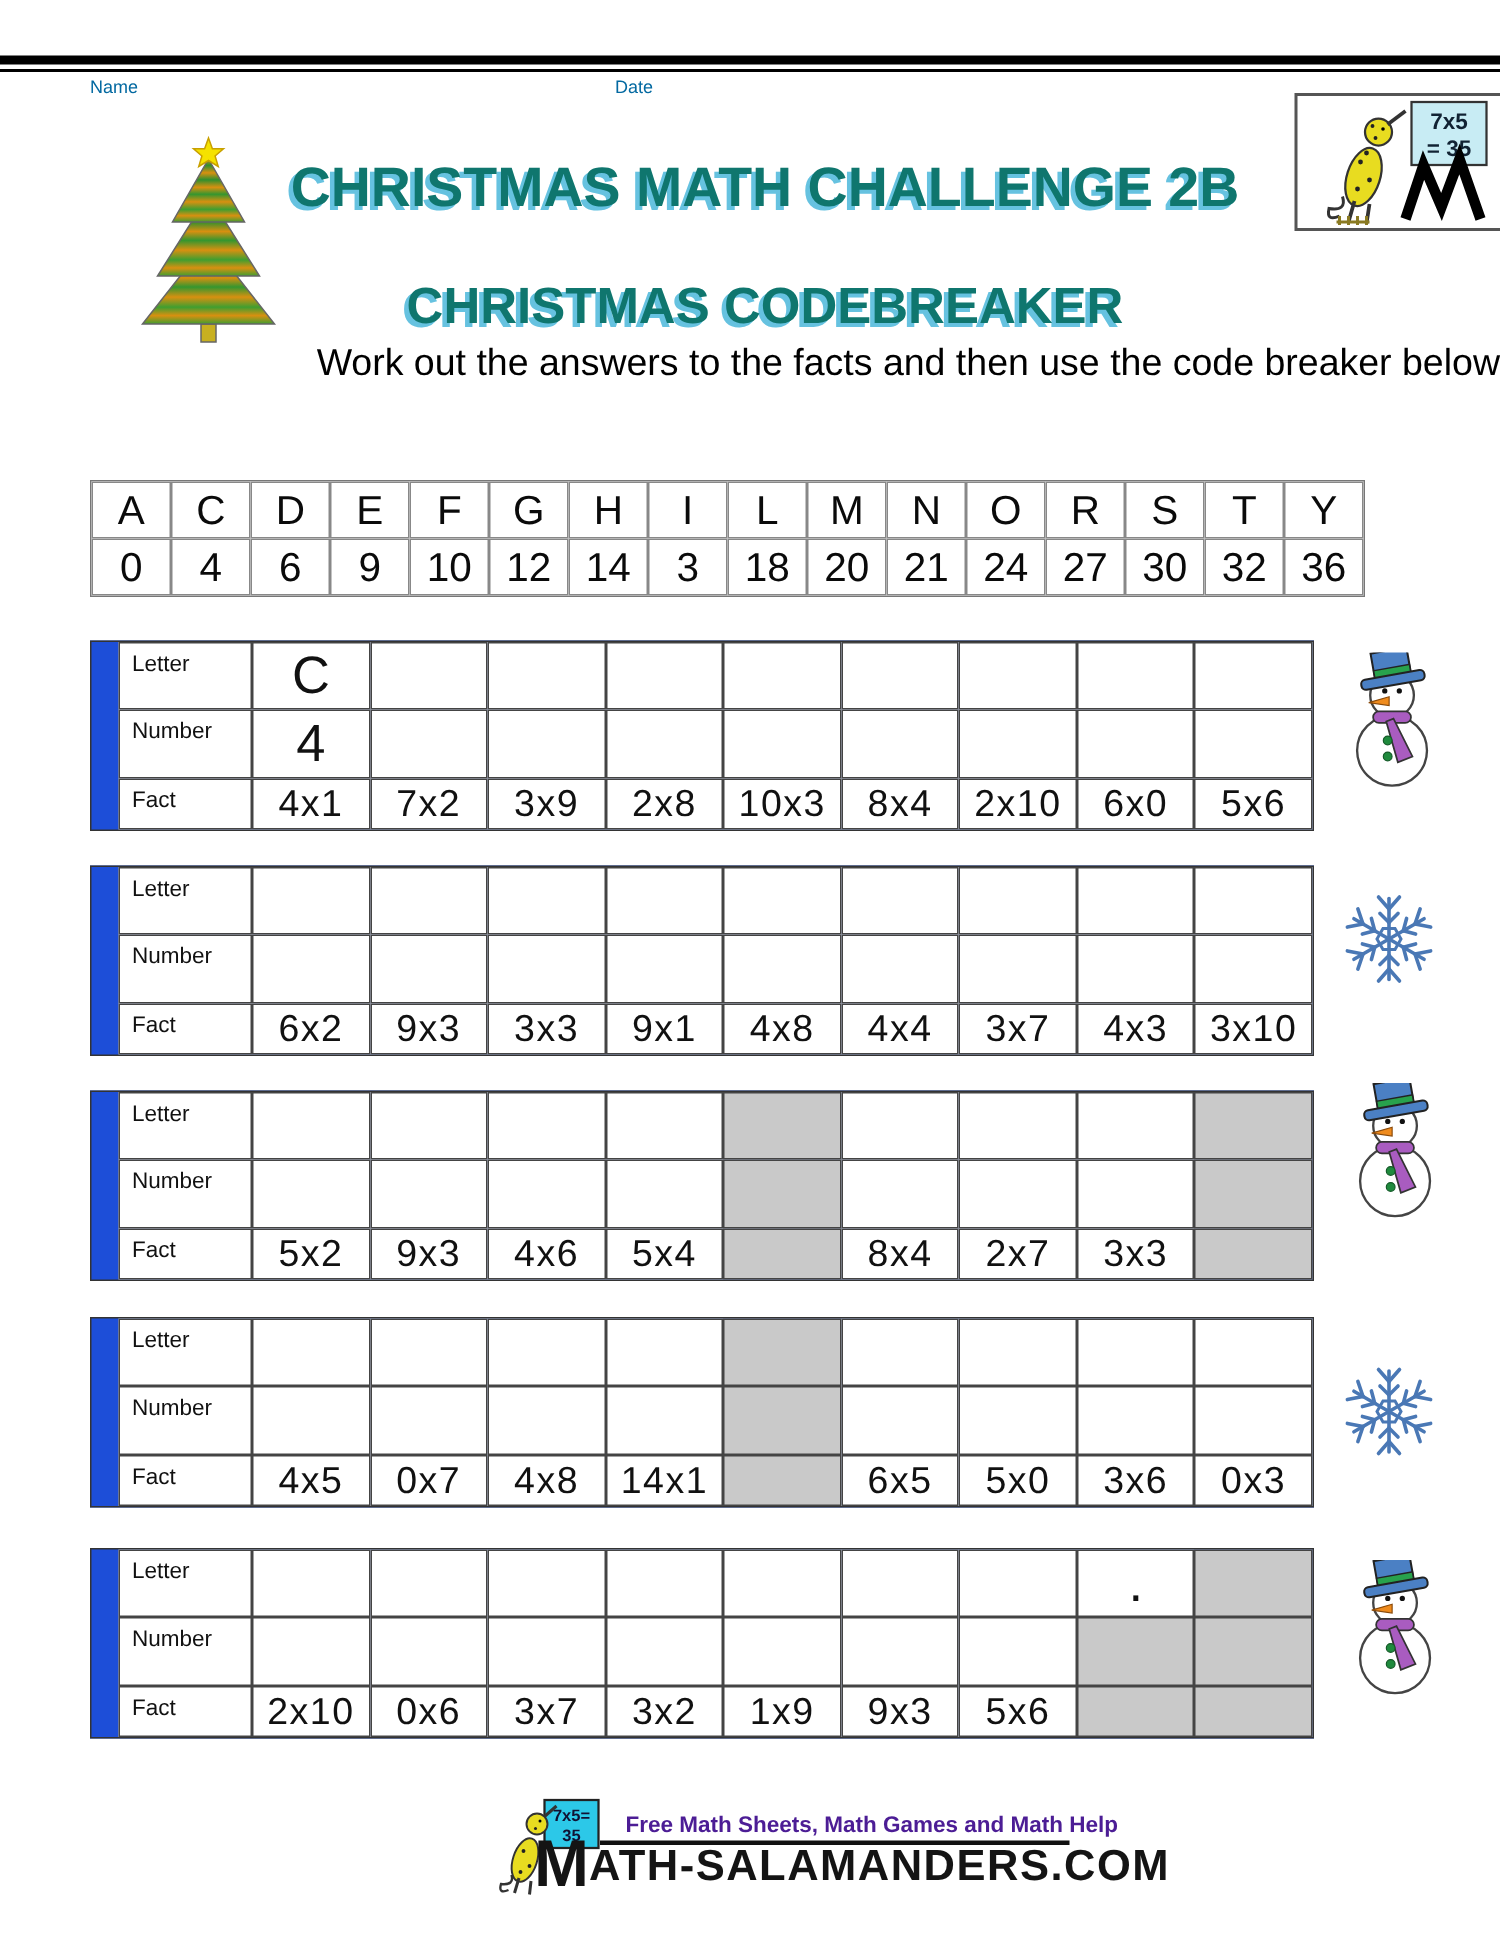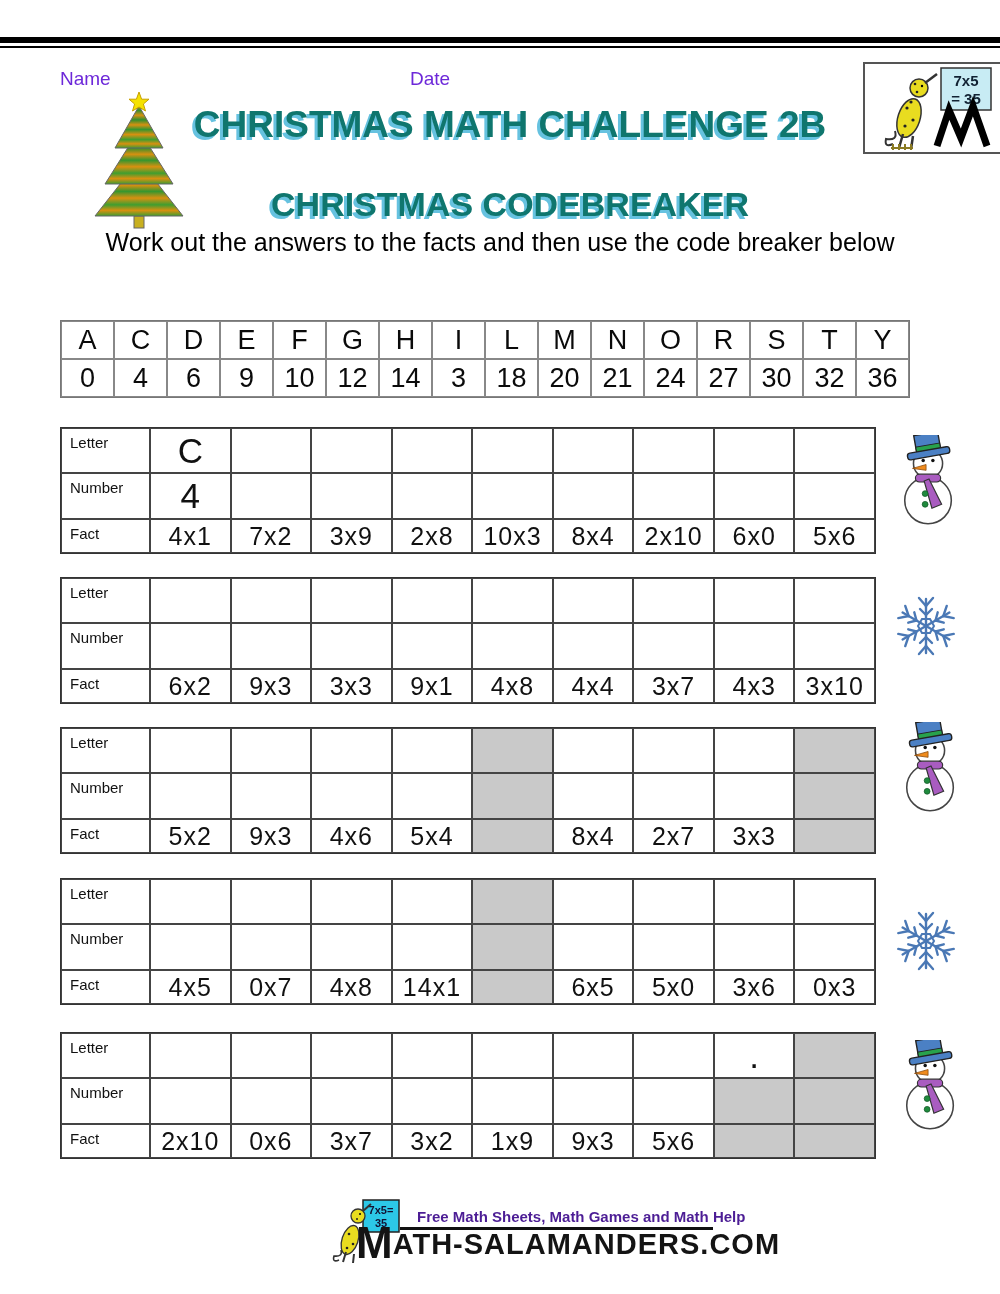--- a/index.html
+++ b/index.html
@@ -1,38 +1,38 @@
 <!DOCTYPE html>
 <html><head>
 <meta charset="utf-8">
 <style>
   html,body{margin:0;padding:0;background:#fff;}
   body{width:1000px;height:1294px;position:relative;font-family:"Liberation Sans",sans-serif;color:#111;overflow:hidden;}
 
   
   .topbar{position:absolute;left:0;top:37px;width:1000px;height:11px;border-top:6px solid #000;border-bottom:2px solid #000;box-sizing:border-box;background:#fff;}
 
-  .fieldlabel{position:absolute;top:68px;font-size:19px;color:#6d28d9;}
+  .fieldlabel{position:absolute;top:51px;font-size:12px;color:#0369a1;}
 
   
   .logobox{position:absolute;left:863px;top:62px;width:140px;height:92px;border:2px solid #555;box-sizing:border-box;background:#fff;text-align:right;}
 
   
   .title{position:absolute;left:140px;width:740px;text-align:center;font-weight:bold;color:#0f766e;text-shadow:-3px 3px 0 #66c2e0;letter-spacing:0px;white-space:nowrap;}
   .title1{top:104px;font-size:37px;}
   .title2{top:153px;font-size:34px;margin-top:32px;}
 
-  .instructions{position:absolute;left:0;top:222px;width:1000px;text-align:center;font-size:25px;line-height:41px;color:#000;}
+  .instructions{position:absolute;left:0;top:222px;width:1000px;text-align:right;font-size:25px;line-height:41px;color:#000;}
 
   
   .codetable{position:absolute;left:60px;top:320px;width:850px;display:grid;grid-template-columns:repeat(16,1fr);grid-template-rows:38px 38px;border:1px solid #777;box-sizing:border-box;}
   .codetable .cc{border:1px solid #888;display:flex;align-items:center;justify-content:center;font-size:27px;color:#0a0a0a;box-sizing:border-box;background:#fff;}
 
   
-  .ptable{position:absolute;left:60px;width:816px;display:grid;grid-template-columns:89px repeat(9,1fr);grid-template-rows:45px 46px 34px;border:1px solid #333;box-sizing:border-box;background:#1d4ed8;}
+  .ptable{position:absolute;left:60px;width:816px;display:grid;grid-template-columns:89px repeat(9,1fr);grid-template-rows:45px 46px 34px;border:1px solid #333;box-sizing:border-box;background:#1d4ed8;padding-left:18px;}
   .pc{border:1px solid #444;box-sizing:border-box;display:flex;align-items:center;justify-content:center;background:#fff;}
   .plabel{justify-content:flex-start;align-items:flex-start;padding:5px 0 0 8px;font-size:15px;color:#111;}
   .big{font-size:35px;}
   .fc{font-size:25px;letter-spacing:1px;}
   .gy{background:#c9c9c9;}
 
   
   .deco{position:absolute;}
 
   

